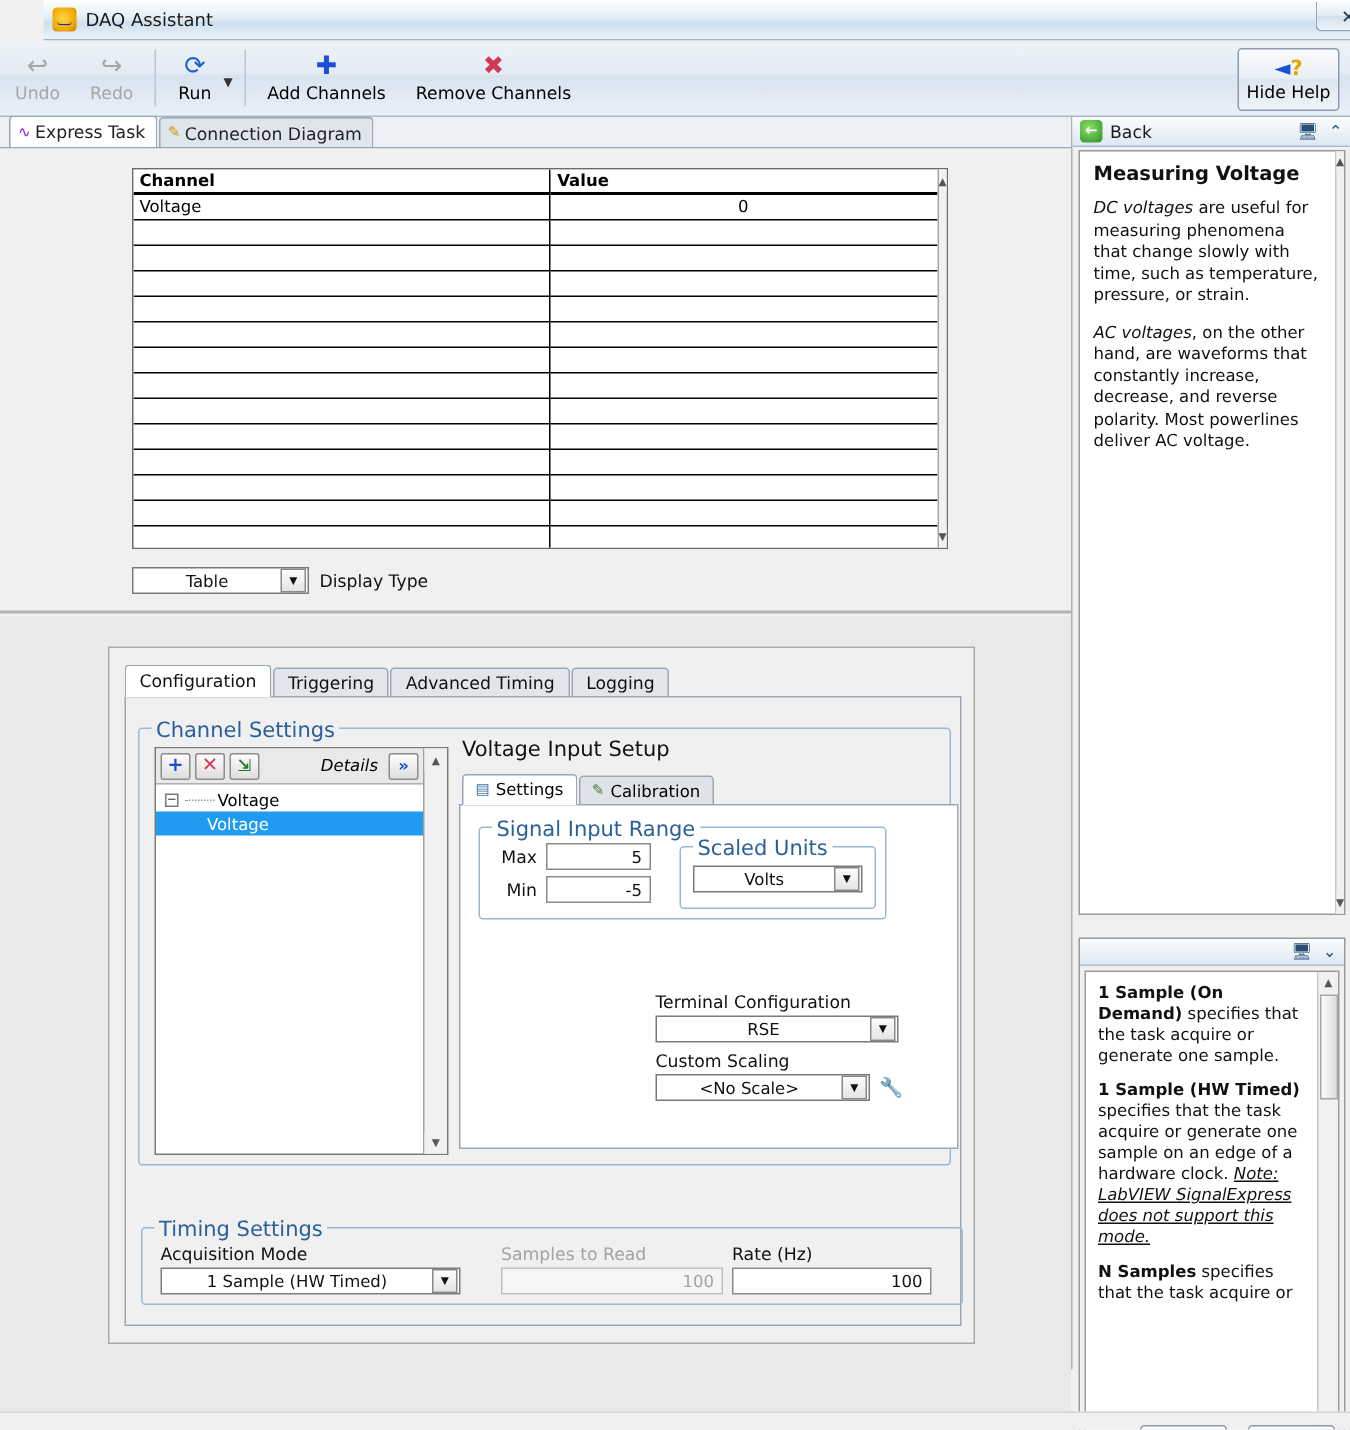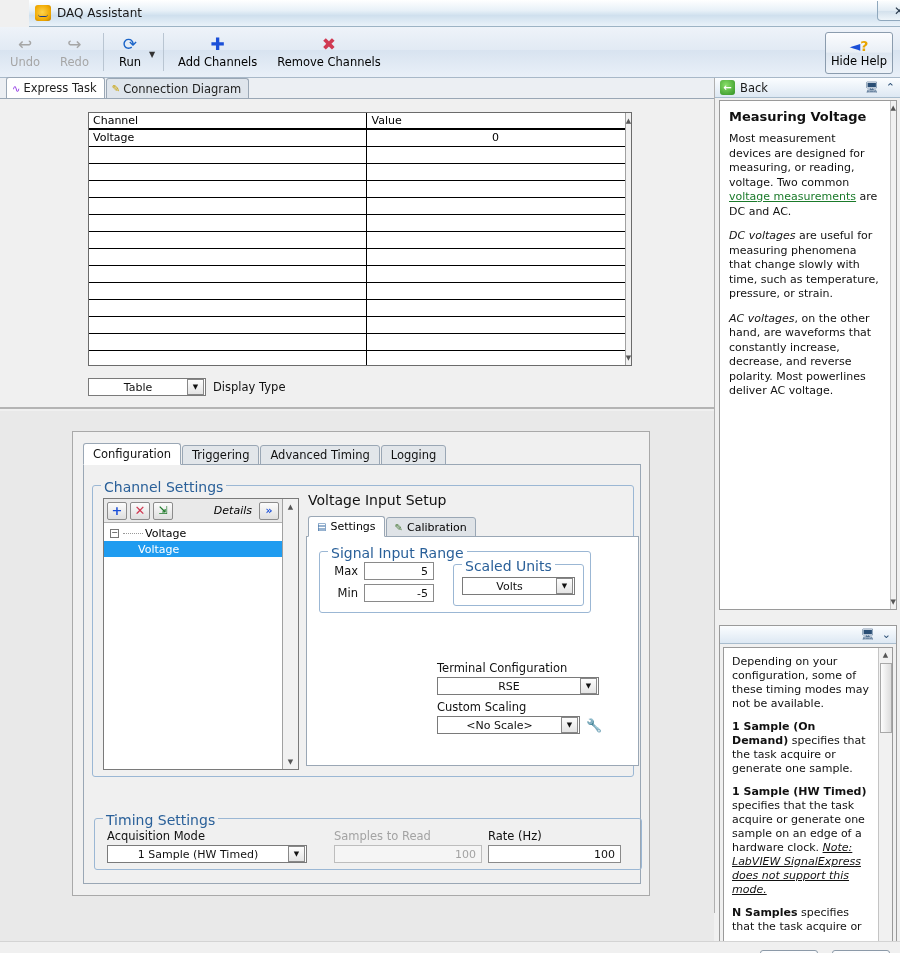--- a/index.html
+++ b/index.html
@@ -90,21 +90,21 @@
     position: absolute; left: 0; top: 99px; width: 714px; height: 310px;
     background: #f0f0f0; border-bottom: 2px solid #b4b4b4;
   }
   .tablewrap {
     position: absolute; left: 88px; top: 13px; width: 544px; height: 254px;
     background: #fff; border: 1px solid #6b6b6b; display: flex;
   }
   .tablebody { flex: 1 1 auto; position: relative; overflow: hidden; }
   .tbl { width: 100%; border-collapse: collapse; table-layout: fixed; }
   .tbl th {
-    height: 16px; font-weight: normal; font-size: 11px; text-align: left;
+    height: 16px; font-weight: bold; font-size: 11px; text-align: left;
     padding: 0 0 0 4px; border-bottom: 2px solid #000; background: #fff;
   }
   .tbl td {
     height: 17px; font-size: 11px; padding: 0 4px; border-bottom: 1px solid #000;
     background: #fff; overflow: hidden; white-space: nowrap;
   }
   .col-chan { width: 277px; border-right: 1px solid #000; }
   .col-val { text-align: center; }
   .vscroll {
     width: 16px; background: #f1f1f1; border-left: 1px solid #a0a0a0;
@@ -545,43 +545,39 @@
       <span class="hdr-ic">
         <span>🖥</span>
         <span>⌃</span>
       </span>
     </div>
 
     <div class="helpbody">
       <div class="helpscroll">
         <h2>Measuring Voltage</h2>
         <p>
-          <span>Most measurement devices are designed for measuring, or reading, voltage. Two common </span><a class="hlink" href="#">voltage measurements</a><span> are DC and AC.</span>
-        </p>
-        <p>
           <em>DC voltages</em><span> are useful for measuring phenomena that change slowly with time, such as temperature, pressure, or strain.</span>
         </p>
         <p>
           <em>AC voltages</em><span>, on the other hand, are waveforms that constantly increase, decrease, and reverse polarity. Most powerlines deliver AC voltage.</span>
         </p>
       </div>
       <div class="hsb">
         <div class="sb-btn">▲</div>
         <div class="sb-btn">▼</div>
       </div>
     </div>
 
     <div class="helpbody2">
       <div class="helphdr2">
         <span style="font-size:11px;color:#2a4e75">🖥</span>
         <span style="font-size:11px;color:#2a4e75">⌄</span>
       </div>
       <div class="helpinner2">
         <div class="helpscroll2">
-          <p>Depending on your configuration, some of these timing modes may not be available.</p>
           <p>
             <b>1 Sample (On Demand)</b><span> specifies that the task acquire or generate one sample.</span>
           </p>
           <p>
             <b>1 Sample (HW Timed)</b><span> specifies that the task acquire or generate one sample on an edge of a hardware clock. </span><em>Note: LabVIEW SignalExpress does not support this mode.</em>
           </p>
           <p>
             <b>N Samples</b><span> specifies that the task acquire or</span>
           </p>
         </div>

